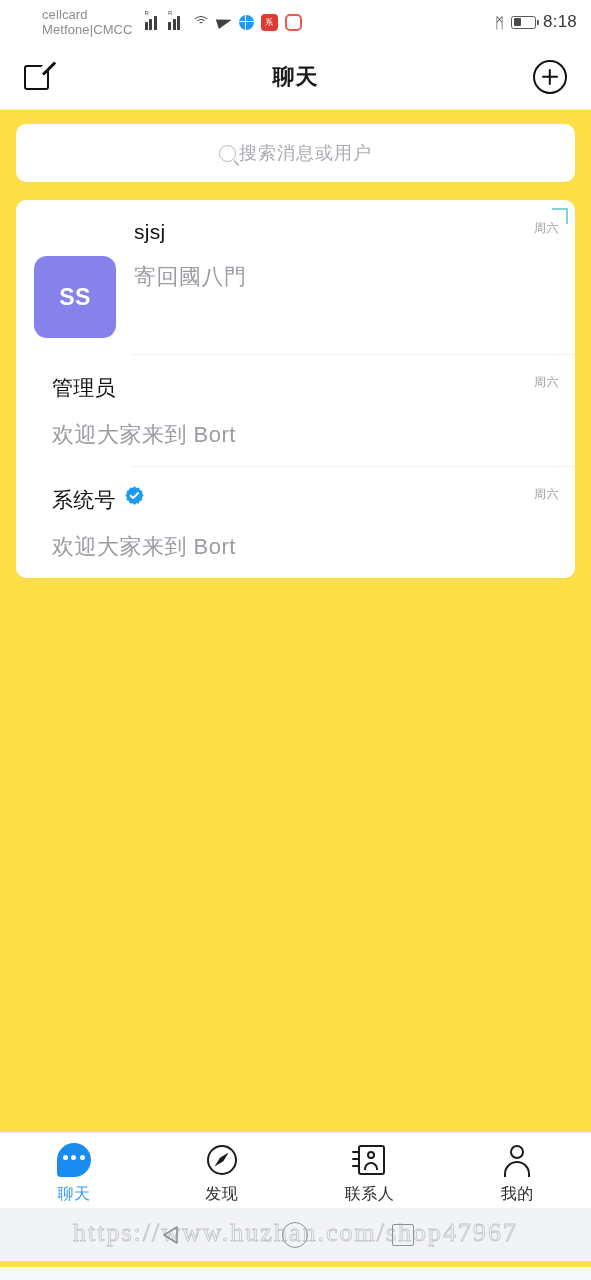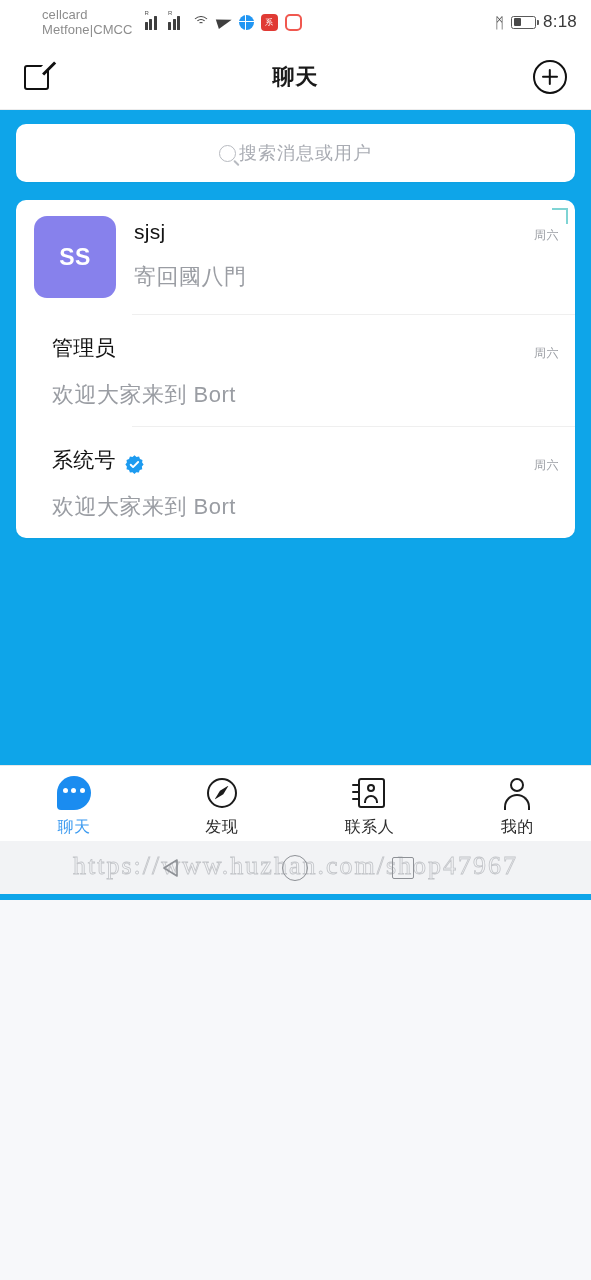--- a/index.html
+++ b/index.html
@@ -2,21 +2,21 @@
 <html><head>
 <meta charset="utf-8">
 <style>
   * { margin:0; padding:0; box-sizing:border-box; }
   html, body {
     width:591px; height:1280px;
     background:#f7f8fa;
     font-family:"Liberation Sans","DejaVu Sans",sans-serif;
     overflow:hidden;
   }
-  #app { position:relative; width:591px; height:900px; background:#0ea5e9; }
+  #app { position:relative; width:591px; height:1267px; background:#fde047; }
 
   
   .statusbar{
     height:44px; background:#ffffff;
     display:flex; align-items:center; padding:0 14px;
     position:relative;
   }
   .carrier{
     font-size:13px; line-height:15px; color:#8d8d8d;
     white-space:nowrap; letter-spacing:.1px; padding-left:28px;
@@ -91,24 +91,24 @@
     margin:8px 16px 0; background:#fff; border-radius:10px; overflow:hidden;
     box-shadow:0 1px 2px rgba(0,0,0,.035); position:relative;
   }
   .corner{ position:absolute; top:8px; right:7px; width:16px;height:16px;
     border-top:2.5px solid #7fd4d4; border-right:2.5px solid #7fd4d4; }
   .row{ display:flex; align-items:flex-start; padding:16px 16px 16px 18px; position:relative; cursor:pointer; }
   .row + .row::before{ content:''; position:absolute; left:116px; right:0; top:0; height:1px; background:#efefef; }
   .avatar{
     width:82px;height:82px; border-radius:13px; flex:0 0 82px;
     display:flex; align-items:center; justify-content:center;
-    color:#fff; font-size:23px; font-weight:bold; letter-spacing:.5px;
+    color:#fff; font-size:23px; font-weight:bold; letter-spacing:.5px;margin-top:40px;
   }
   .meta{ flex:1; padding-left:18px; padding-top:4px; min-width:0; }
-  .toprow{ display:flex; align-items:flex-end; }
+  .toprow{ display:flex; align-items:flex-start; }
   .name{ font-size:21px; color:#131313; font-weight:500; letter-spacing:.3px; }
   .verify{ width:19px;height:19px; margin-left:9px; flex:0 0 19px; }
   .time{ margin-left:auto; font-size:12px; color:#9a9da3; letter-spacing:.5px; }
   .msg{ margin-top:18px; font-size:22px; color:#9a9da3; letter-spacing:.5px;
     white-space:nowrap; overflow:hidden; text-overflow:ellipsis; }
 
   
   .tabbar{
     position:absolute; left:0; right:0; bottom:53px; height:82px; background:#fff;
     border-top:1px solid #e8e8e8; display:flex;

